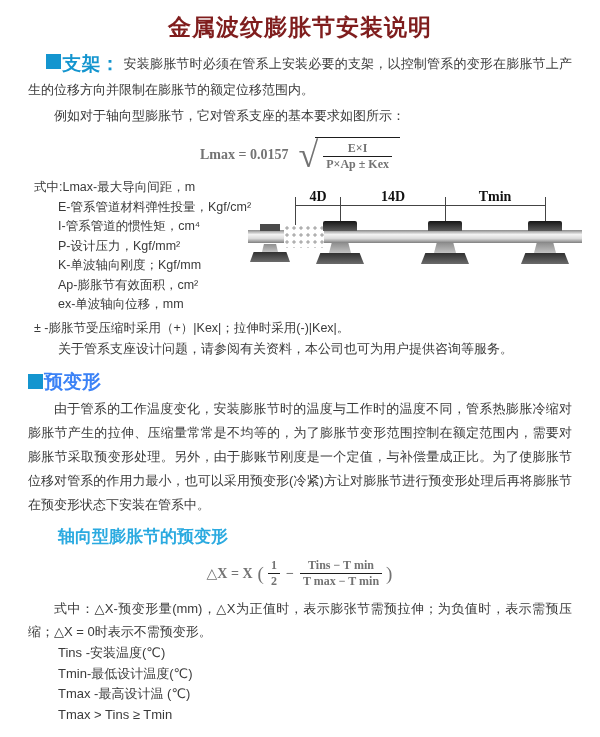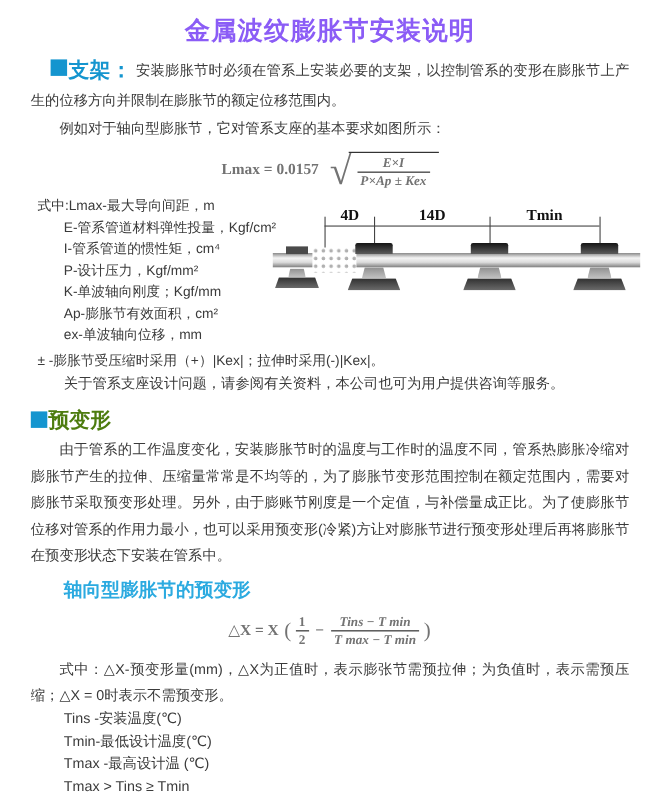--- a/index.html
+++ b/index.html
@@ -3,35 +3,35 @@
 <meta charset="utf-8">
 <style>
   html,body { margin:0; padding:0; background:#ffffff; }
   .page {
     position:relative; width:600px; height:737px; background:#ffffff;
     font-family:"Liberation Sans","DejaVu Sans",sans-serif; color:#3a3a3a;
     overflow:hidden;
   }
   .doc-title {
     padding-top:12px; text-align:center; font-size:23px; font-weight:bold;
-    color:#8b5cf6; letter-spacing:1px;
+    color:#7f1d1d; letter-spacing:1px;
   }
   .para { margin:0 28px; font-size:13px; line-height:26px; text-align:justify; color:#3a3a3a; }
   .sec-head-inline { color:#1495cf; font-size:19px; font-weight:bold; vertical-align:-2px; }
   .blue-sq { display:inline-block; width:15px; height:15px; background:#1495cf; margin-right:1px; vertical-align:-1px; }
   .indent { text-indent:2em; }
-  .sec-head-block { margin:10px 0 2px 28px; color:#4d7c0f; font-size:19px; font-weight:bold; }
+  .sec-head-block { margin:10px 0 2px 28px; color:#3b82f6; font-size:19px; font-weight:bold; }
   .sub-head { color:#2baae0; font-size:17px; font-weight:bold; margin:8px 0 2px 58px; }
 
   
   .formula { font-family:"Liberation Serif","DejaVu Serif",serif; color:#737373; font-weight:bold; }
   .f-row { display:flex; justify-content:center; align-items:center; }
   .f1 { margin:8px 0 6px 0; font-size:14px; }
   .f2 { margin:10px 0 8px 0; font-size:14px; }
-  .frac { display:inline-flex; flex-direction:column; text-align:center; font-size:12px; line-height:15px; font-style:italic; margin:0 3px; }
+  .frac { display:inline-flex; flex-direction:column; text-align:center; font-size:12px; line-height:15px; margin:0 3px; }
   .frac .num { border-bottom:1.2px solid #1d1d1d; padding:0 3px; }
   .frac .den { padding:0 3px; }
   .frac.upright { font-style:normal; }
   .sqrt { display:inline-flex; align-items:center; margin-left:6px; }
   .radical { font-size:36px; font-weight:normal; line-height:30px; margin-right:-3px; }
   .sqrt-body { border-top:1.6px solid #1d1d1d; padding:2px 5px 0 5px; }
   .paren { font-size:19px; font-weight:normal; margin:0 1px; }
   .f-lhs { margin-right:4px; }
   .f-op { margin:0 3px; }
 

